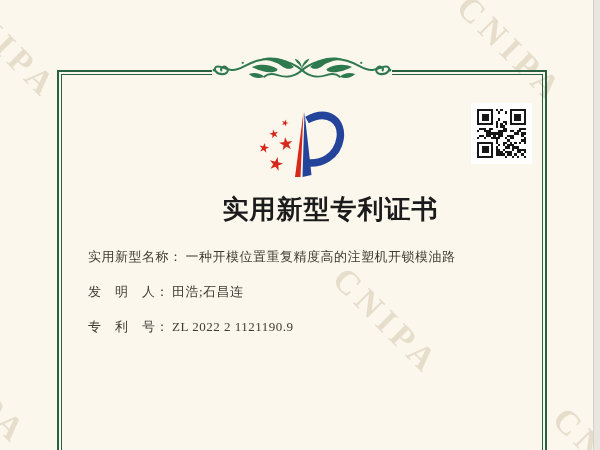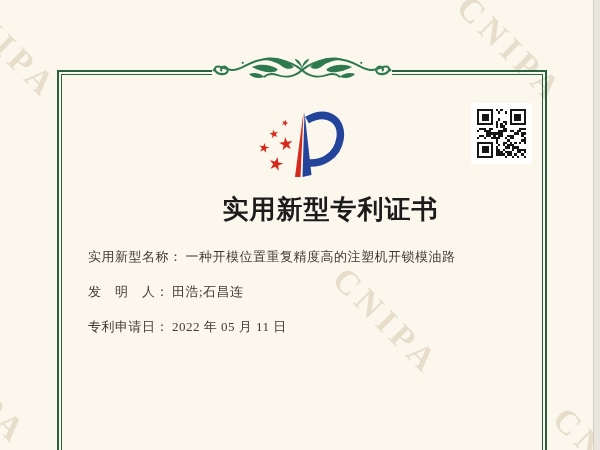--- a/index.html
+++ b/index.html
@@ -345,17 +345,17 @@
   <div class="title">实用新型专利证书</div>
 
   <div class="fields">
     <div class="row">
       <span class="lbl">实用新型名称：</span><span class="val">一种开模位置重复精度高的注塑机开锁模油路</span>
     </div>
     <div class="row">
       <span class="lbl">发　明　人：</span><span class="val">田浩;石昌连</span>
     </div>
     <div class="row">
-      <span class="lbl">专利申请日：</span><span class="val">2022 年 05 月 11 日</span>
+      <span class="lbl">专　利　号：</span><span class="val">ZL 2022 2 1121190.9</span>
     </div>
   </div>
 
 </div>
 
 </body></html>

